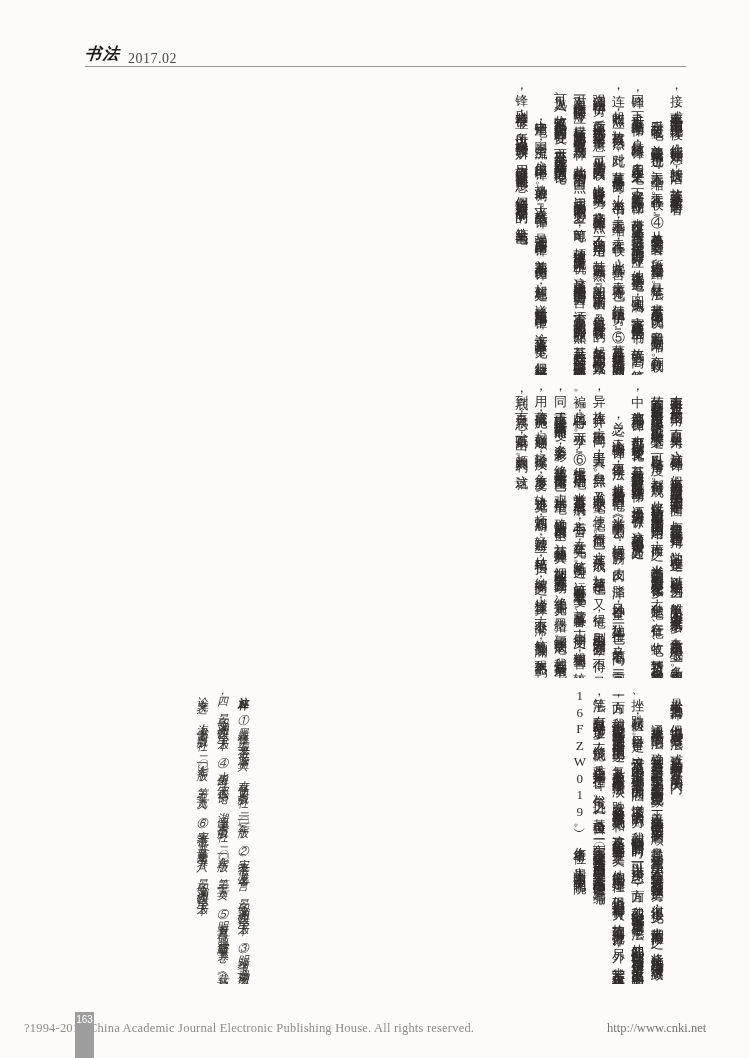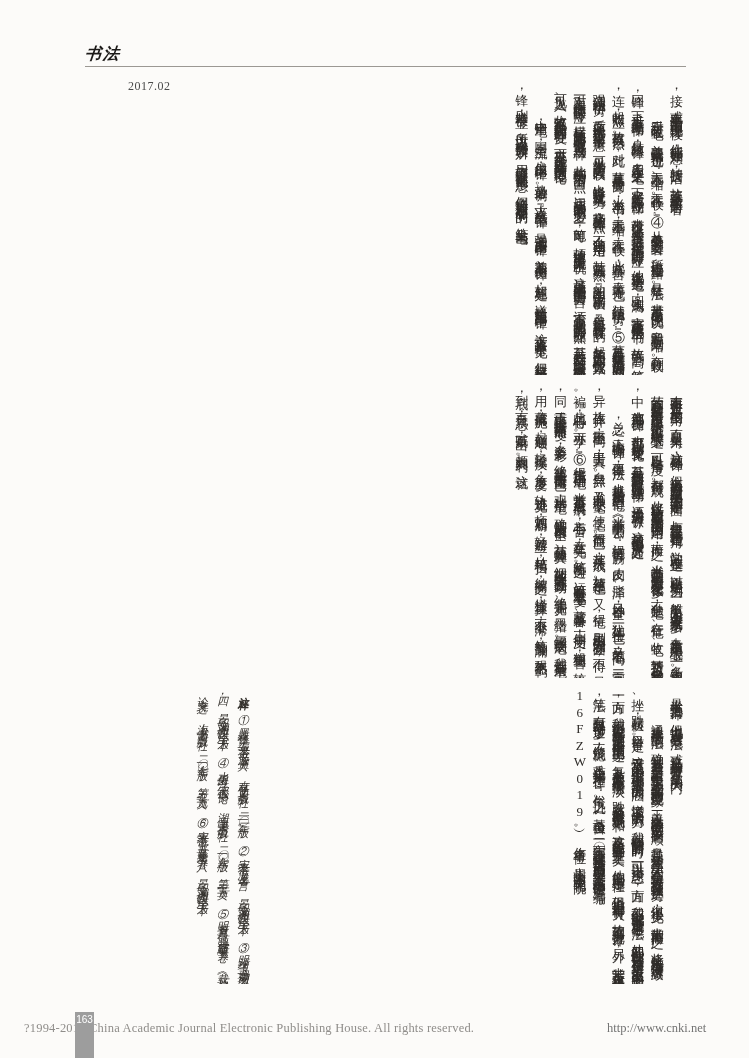--- a/index.html
+++ b/index.html
@@ -14,21 +14,21 @@
   }
   
   .hdr-logo{
     position:absolute;left:85px;top:44px;
     font-size:16px;font-weight:700;font-style:italic;
     letter-spacing:2px;color:#1c1a18;
     transform:skewX(-6deg);
   }
   .hdr-issue{
     position:absolute;left:128px;top:51px;
-    font-size:12px;color:#4a4a4a;letter-spacing:.5px;margin-top:28px;
+    font-size:14px;color:#4a4a4a;letter-spacing:.5px;
   }
   .hdr-rule{
     position:absolute;left:85px;top:66px;width:601px;height:1px;
     background:#9b9893;
   }
   
   .vtext{
     writing-mode:vertical-rl;
     text-orientation:upright;
     overflow:hidden;

